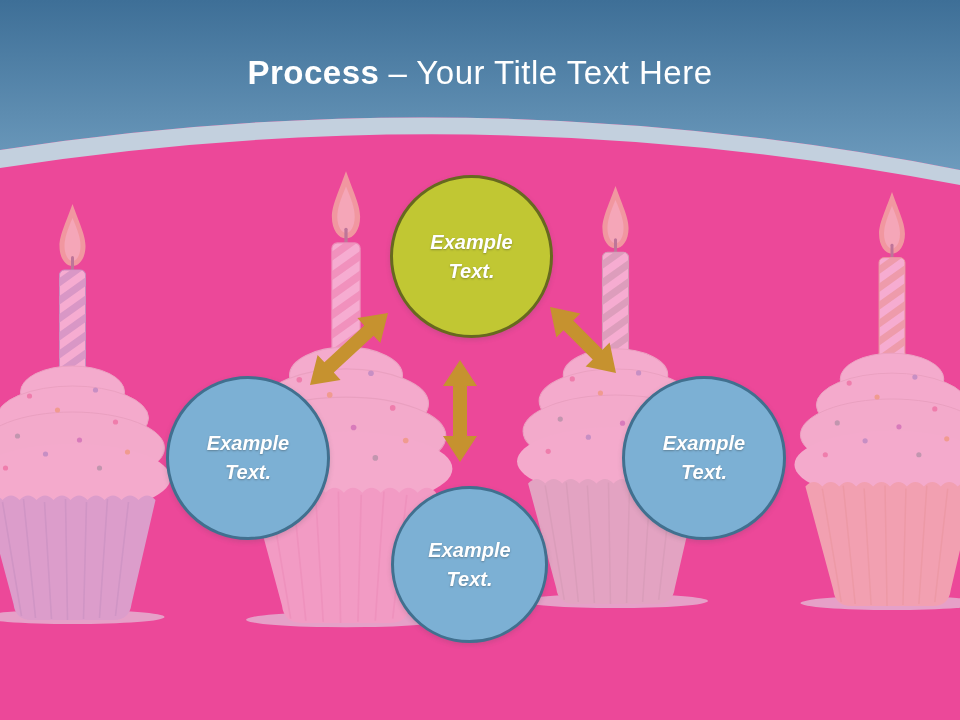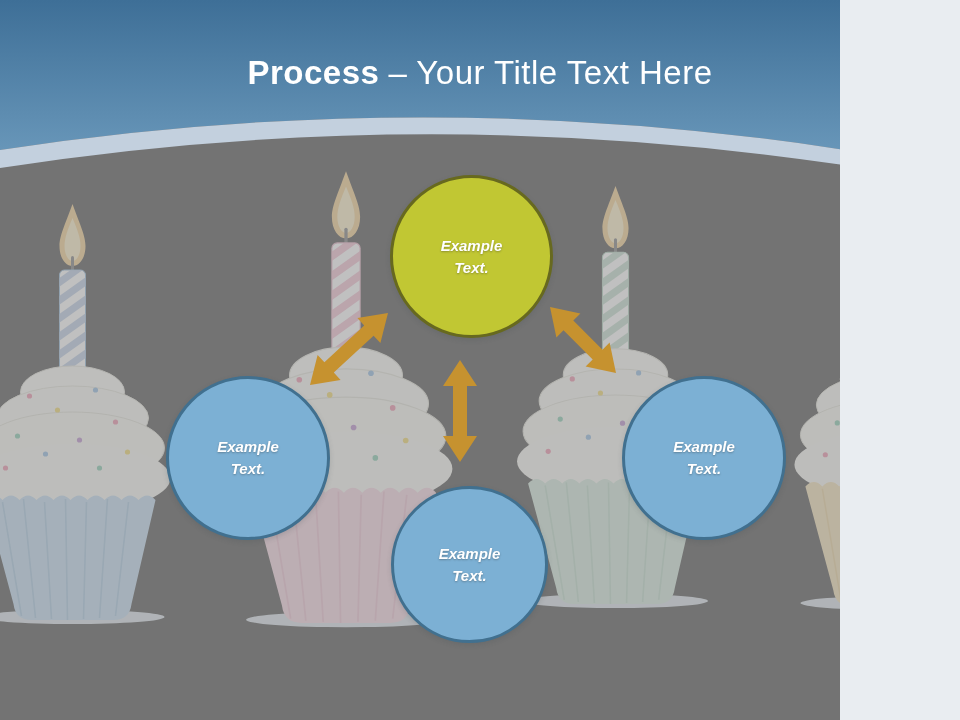--- a/index.html
+++ b/index.html
@@ -1,18 +1,18 @@
 <!DOCTYPE html>
 <html><head>
 <meta charset="utf-8">
 <style>
   html,body { margin:0; padding:0; background:#e9edf1; }
   .stage {
-    position:relative; width:840px; height:720px; overflow:hidden;
-    background:#737373;
+    position:relative; width:960px; height:720px; overflow:hidden;
+    background:#ec4899;
     font-family:"Liberation Sans", sans-serif;
   }
 
   
   .header-svg { position:absolute; top:0; left:0; z-index:3; }
   .title {
     position:absolute; top:54px; left:0; width:960px; z-index:4;
     text-align:center; color:#ffffff; font-size:33px; letter-spacing:0.5px;
     white-space:nowrap;
   }
@@ -25,21 +25,21 @@
   .cupcake--blue   { --cup:#cfe3f4; --cupDark:#a9c8e1; --stripe:#c6d4e9; left:-35px; top:196px; }
   .cupcake--pink   { --cup:#f8dfe8; --cupDark:#ecc2d1; --stripe:#f5c9d8; left:232px; top:162px; }
   .cupcake--mint   { --cup:#ddeee4; --cupDark:#c0dbcc; --stripe:#cde2d5; left:503px; top:178px; }
   .cupcake--yellow { --cup:#f7e8c6; --cupDark:#ead4a2; --stripe:#efdcb4; left:783px; top:184px; }
 
   
   .arrows-svg { position:absolute; top:0; left:0; z-index:5; }
   .circle {
     position:absolute; z-index:6; border-radius:50%;
     display:flex; flex-direction:column; align-items:center; justify-content:center;
-    color:#ffffff; font-weight:700; font-style:italic; font-size:15px; line-height:1.45;
+    color:#ffffff; font-weight:700; font-style:italic; font-size:20px; line-height:1.45;
     text-align:center; text-shadow:0 1px 2px rgba(40,40,40,.35);
     box-shadow:0 2px 5px rgba(60,70,80,.18);
   }
   .circle--top    { left:390px; top:175px; width:157px; height:157px; background:#c1c733; border:3px solid #67691f; }
   .circle--left   { left:166px; top:376px; width:158px; height:158px; background:#7cb0d4; border:3px solid #41708f; }
   .circle--bottom { left:391px; top:486px; width:151px; height:151px; background:#7cb0d4; border:3px solid #41708f; }
   .circle--right  { left:622px; top:376px; width:158px; height:158px; background:#7cb0d4; border:3px solid #41708f; }
 </style>
 </head>
 <body>

